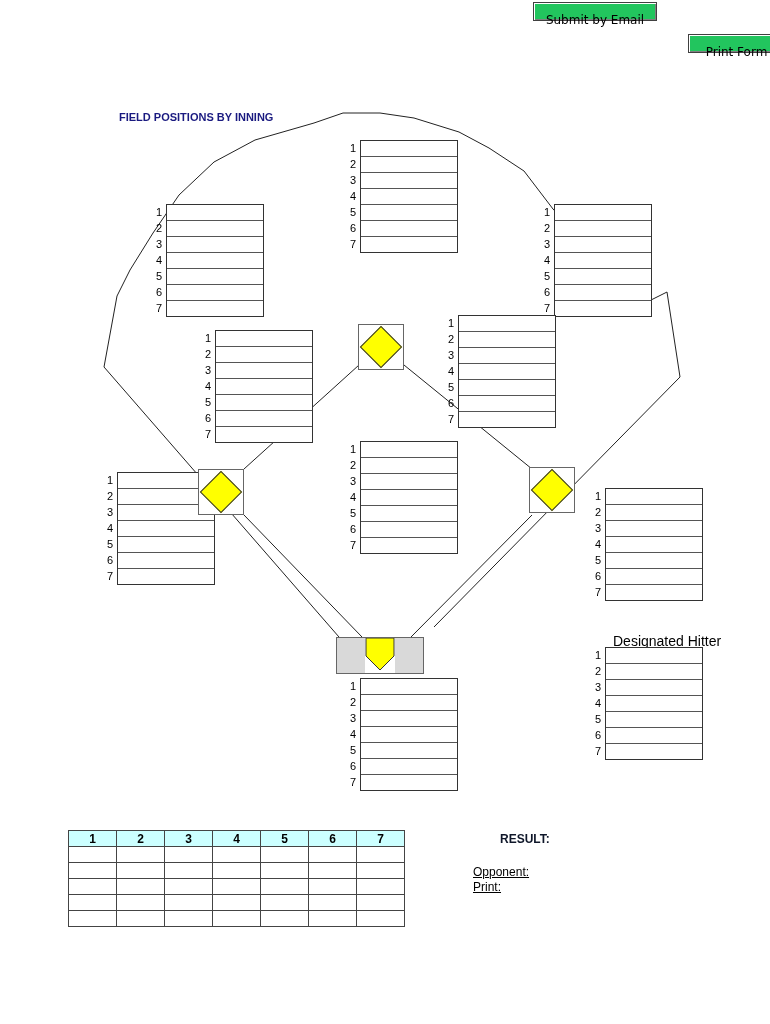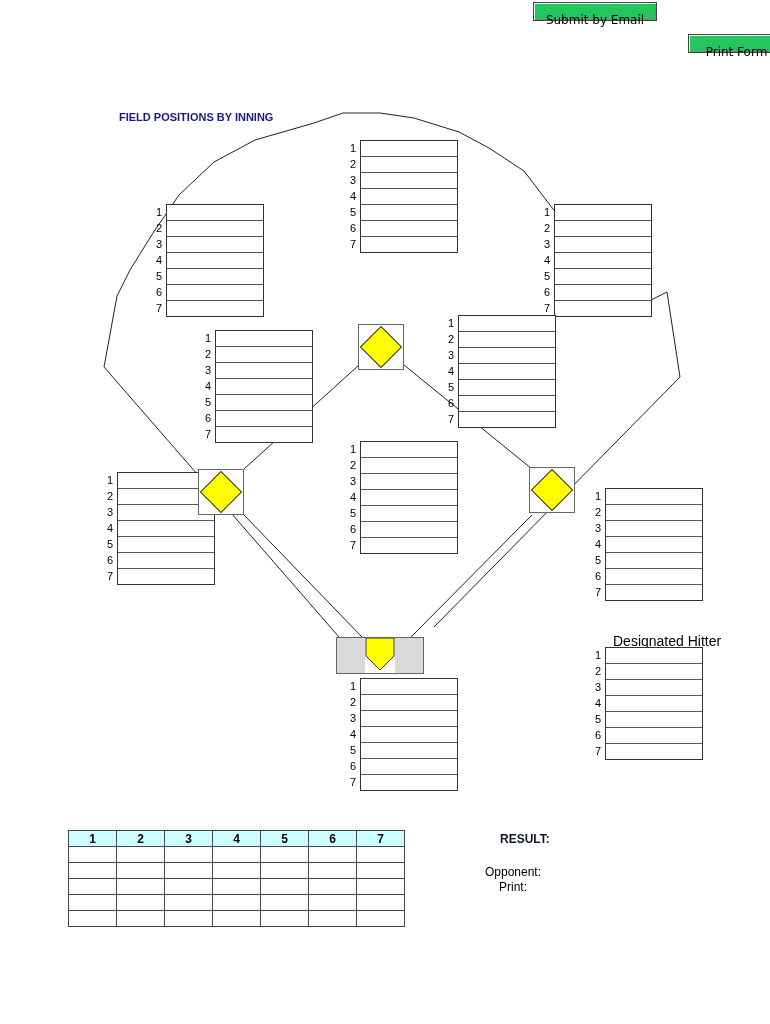--- a/index.html
+++ b/index.html
@@ -22,21 +22,21 @@
   .base .dia { position:absolute; left:7px; top:7px; width:30px; height:30px; background:#ffff00;
                border:1px solid #333; transform:rotate(45deg); box-sizing:border-box; }
   #home { position:absolute; left:336px; top:637px; width:88px; height:37px; border:1px solid #666; background:#fff; box-sizing:border-box; }
   #home .side { position:absolute; top:0; width:28px; height:35px; background:#d9d9d9; }
   #home .plate { position:absolute; left:28px; top:0; width:30px; height:34px; }
   #bench-label { position:absolute; left:69px; top:817px; font-size:10px; font-weight:bold; color:#999;margin-top:17px; }
   #bench { position:absolute; left:68px; top:830px; border-collapse:collapse; }
   #bench th { background:#ccffff; font-size:12px; font-weight:bold; height:15px; padding:0; border:1px solid #444; width:47px; }
   #bench td { height:15px; padding:0; border:1px solid #444; background:#fff; }
   #result { position:absolute; left:500px; top:832px; font-size:12px; font-weight:bold; color:#0f172a; }
-  .meta { position:absolute; font-size:12px; text-align:center; width:80px; }
+  .meta { position:absolute; font-size:12px; text-align:left; width:80px;text-decoration:underline; }
 </style>
 </head>
 <body>
 
 <button class="btn" style="left:533px;width:124px;">Submit by Email</button>
 <button class="btn" style="left:688px;width:97px;margin-top:32px;">Print Form</button>
 
 <div id="title">FIELD POSITIONS BY INNING</div>
 
 <svg id="field" width="770" height="1024">

